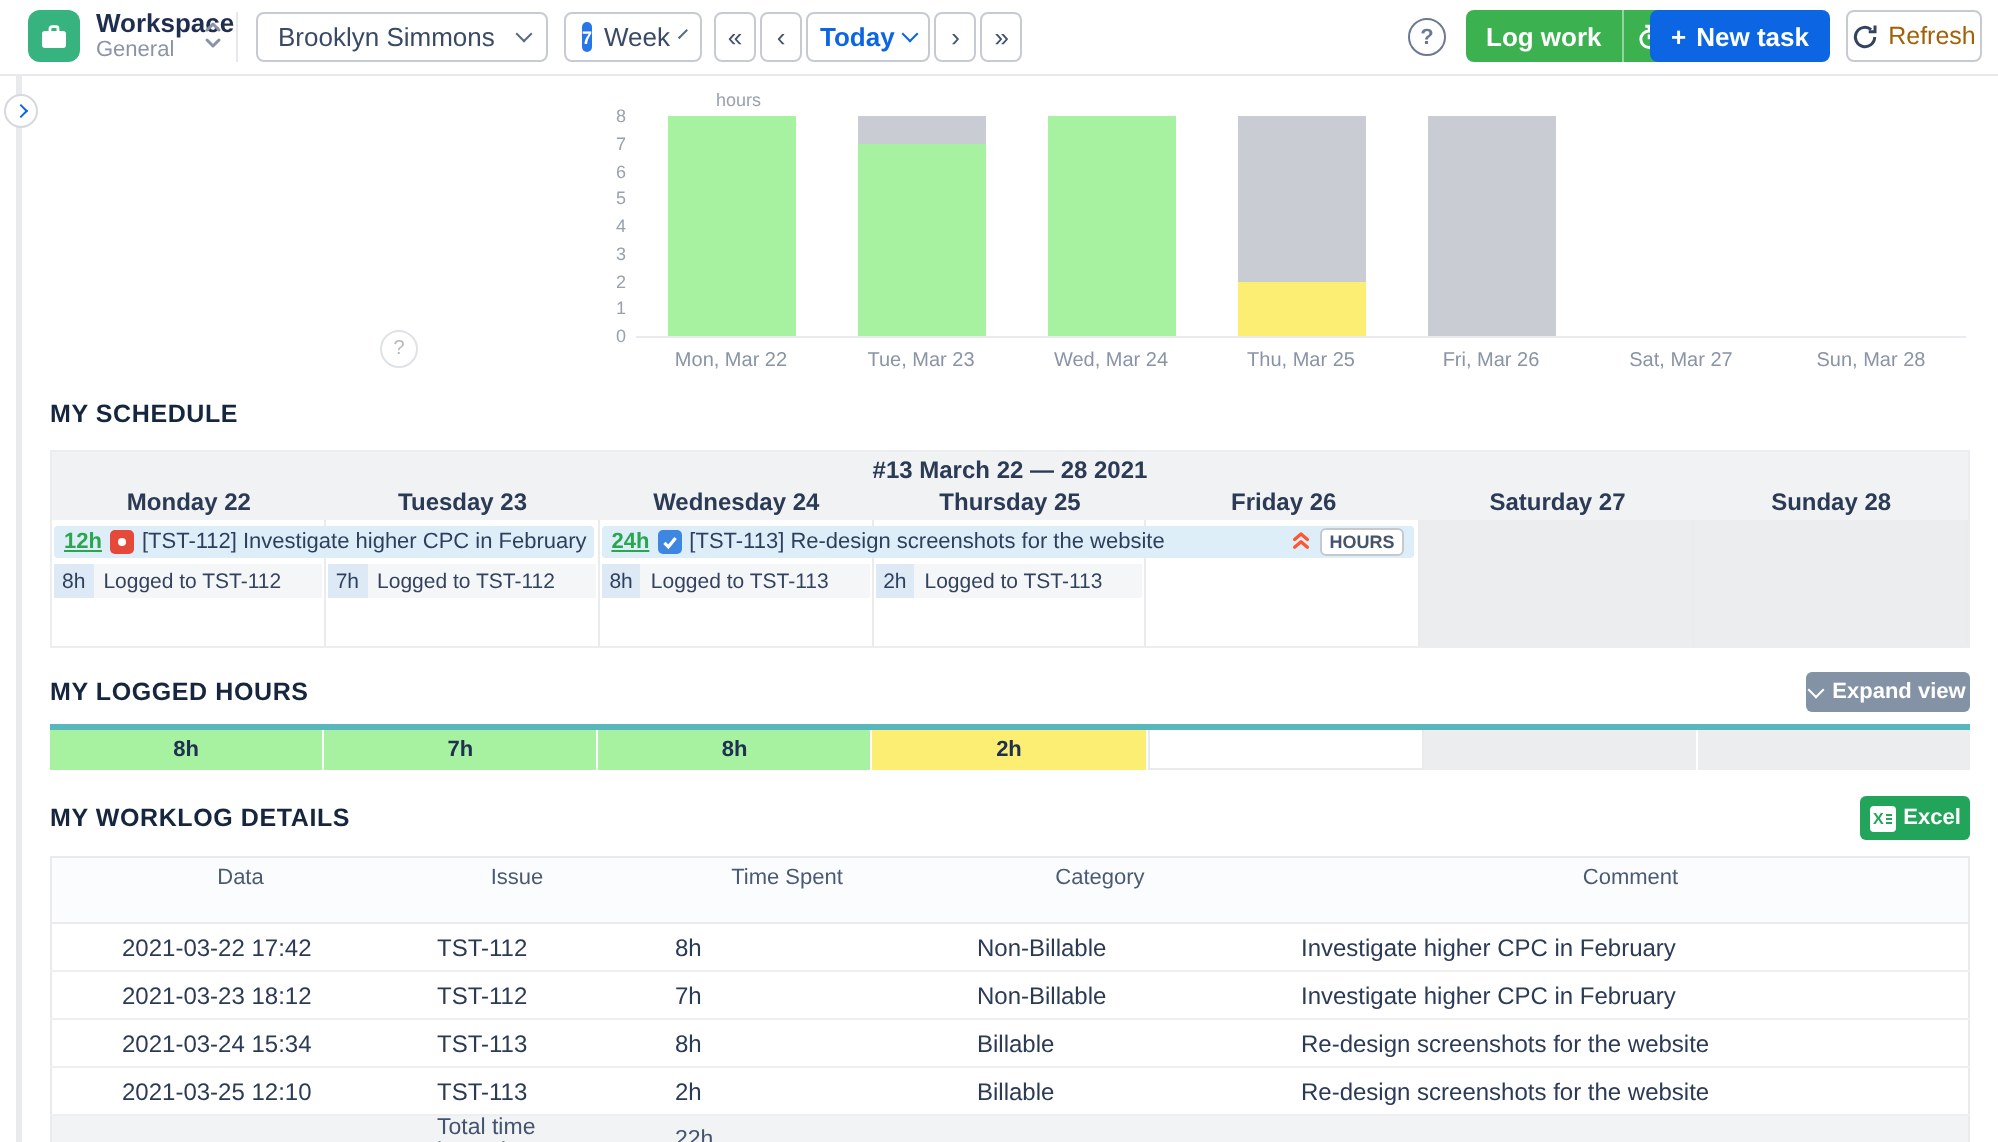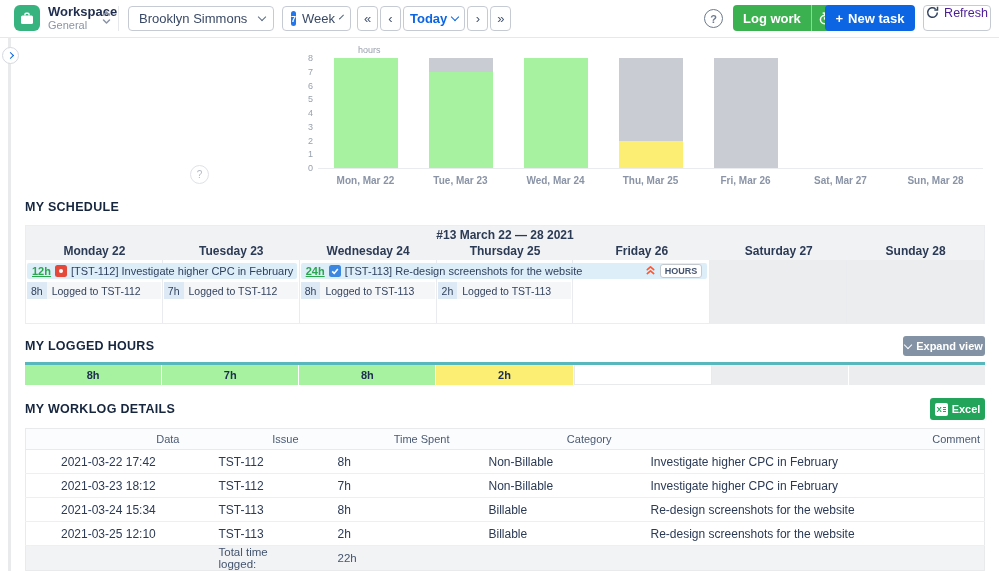--- a/index.html
+++ b/index.html
@@ -28,21 +28,21 @@
   .chv-r{transform:rotate(-45deg);margin:0 0 0 -1px;}
   .help-circle{position:absolute;left:704px;top:9px;width:17px;height:17px;border:1.5px solid #6b7a90;border-radius:50%;
                color:#6b7a90;font-size:11px;font-weight:bold;display:flex;align-items:center;justify-content:center;}
   .logwork-btn{position:absolute;left:733px;top:5px;height:26px;background:#3cb14f;border-radius:4px;color:#fff;
                display:flex;align-items:stretch;font-size:13px;font-weight:bold;}
   .logwork-label{display:flex;align-items:center;padding:0 10px;}
   .logwork-timer{display:flex;align-items:center;padding:0 6px;border-left:1px solid rgba(255,255,255,.45);}
   .newtask-btn{position:absolute;left:825px;top:5px;width:90px;height:26px;background:#0c66e4;border-radius:4px;color:#fff;
                font-size:13px;font-weight:bold;display:flex;align-items:center;justify-content:center;gap:5px;}
   .refresh-btn{position:absolute;left:923px;top:5px;width:68px;height:26px;border:1px solid #c6cbd3;border-radius:4px;
-               background:#fff;color:#4c1d95;font-size:12.5px;display:flex;align-items:flex-start;justify-content:center;gap:5px;box-sizing:border-box;}
+               background:#fff;color:#a16207;font-size:12.5px;display:flex;align-items:center;justify-content:center;gap:5px;box-sizing:border-box;}
   
   .rail{position:absolute;left:8px;top:37px;width:3px;height:534px;background:#e9eaec;}
   .rail-toggle{position:absolute;left:2px;top:47px;width:15px;height:15px;border:1px solid #d5d9df;border-radius:50%;
                background:#fff;display:flex;align-items:center;justify-content:center;color:#0c66e4;}
   .rail-toggle .chv{width:4px;height:4px;}
   
   .donut{position:absolute;left:71px;top:54px;width:128px;height:128px;border-radius:50%;}
   .donut-hole{position:absolute;left:21px;top:21px;width:86px;height:86px;border-radius:50%;background:#fff;
               display:flex;flex-direction:column;align-items:center;justify-content:center;}
   .donut-pct{font-size:21px;color:#75808e;}
@@ -50,21 +50,21 @@
   .donut-help{position:absolute;left:190px;top:165px;width:17px;height:17px;border:1px solid #dfe2e6;border-radius:50%;
               color:#b3bac2;font-size:10px;display:flex;align-items:center;justify-content:center;background:#fff;}
   
   .barchart{position:absolute;left:300px;top:45px;width:685px;height:142px;}
   .bc-ylabel{position:absolute;left:14px;top:0;font-size:9px;color:#98a1ad;padding-left:44px;}
   .bc-tick{position:absolute;left:0;width:13px;text-align:right;font-size:9px;color:#98a1ad;}
   .bc-plot{position:absolute;left:18px;top:13px;width:665px;height:110px;border-bottom:1px solid #e9ebee;
            display:flex;}
   .bc-slot{flex:1;display:flex;flex-direction:column-reverse;align-items:center;}
   .bc-seg{width:64px;}
-  .bc-days{position:absolute;left:18px;top:130px;width:665px;display:flex;font-weight:bold;}
+  .bc-days{position:absolute;left:18px;top:130px;width:665px;display:flex;}
   .bc-day{flex:1;text-align:center;font-size:10px;color:#8a94a6;}
   
   .sec-title{position:absolute;left:25px;font-size:12.5px;font-weight:bold;color:#16263f;letter-spacing:.3px;}
   
   .sched{position:absolute;left:25px;top:225px;width:960px;height:99px;border:1px solid #ecedf0;box-sizing:border-box;}
   .sched-head{height:34px;background:#f1f2f4;}
   .sched-week{height:16px;padding-top:2px;text-align:center;font-size:12px;font-weight:bold;color:#2b3a55;}
   .sched-days{display:flex;height:16px;}
   .sched-day{flex:1;text-align:center;font-size:12px;font-weight:bold;color:#2b3a55;}
   .sched-body{position:relative;height:63px;display:flex;}
@@ -97,21 +97,21 @@
   .seg:last-child{border-right:none;}
   
   .excel-btn{position:absolute;left:930px;top:398px;width:55px;height:22px;background:#23a45b;border-radius:3px;
              color:#fff;font-size:11px;font-weight:bold;display:flex;align-items:center;justify-content:center;gap:4px;}
   .excel-icon{width:13px;height:13px;background:#fff;border-radius:2px;color:#23a45b;font-size:8px;font-weight:bold;
               display:flex;align-items:center;justify-content:center;gap:1px;}
   .excel-icon .lines{display:flex;flex-direction:column;gap:1px;}
   .excel-icon .lines i{display:block;width:3px;height:1px;background:#23a45b;}
   .wtable{position:absolute;left:25px;top:428px;width:960px;border-collapse:collapse;table-layout:fixed;
           border:1px solid #e8eaec;}
-  .wtable th{height:20px;font-size:11px;font-weight:normal;color:#4a5a75;text-align:right;padding:0 4px 0 35px;
+  .wtable th{height:20px;font-size:11px;font-weight:normal;color:#4a5a75;text-align:center;padding:0 4px 12px 35px;
              background:#fbfcfd;border-bottom:1px solid #e8eaec;}
   .wtable td{height:23px;font-size:12px;color:#2b3a55;padding:0 4px 0 35px;border-bottom:1px solid #edeff1;}
   .wtable tr.wl-footer td{height:20px;background:#f1f3f5;font-size:11.5px;color:#44546f;border-bottom:none;}
 </style>
 </head>
 <body>
 
 <div class="app">
 
   <div class="topbar">

